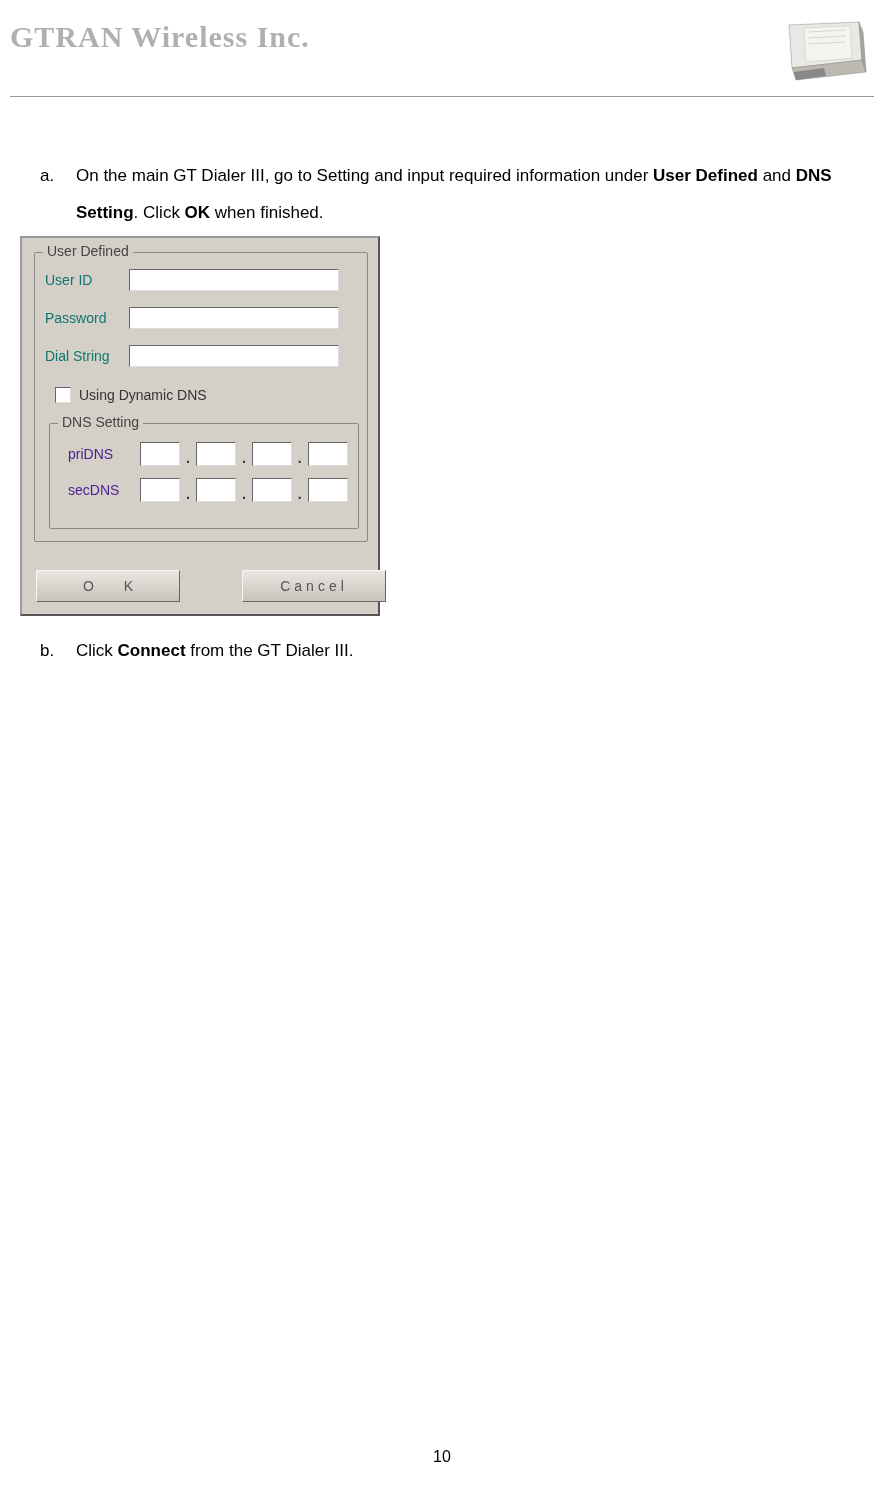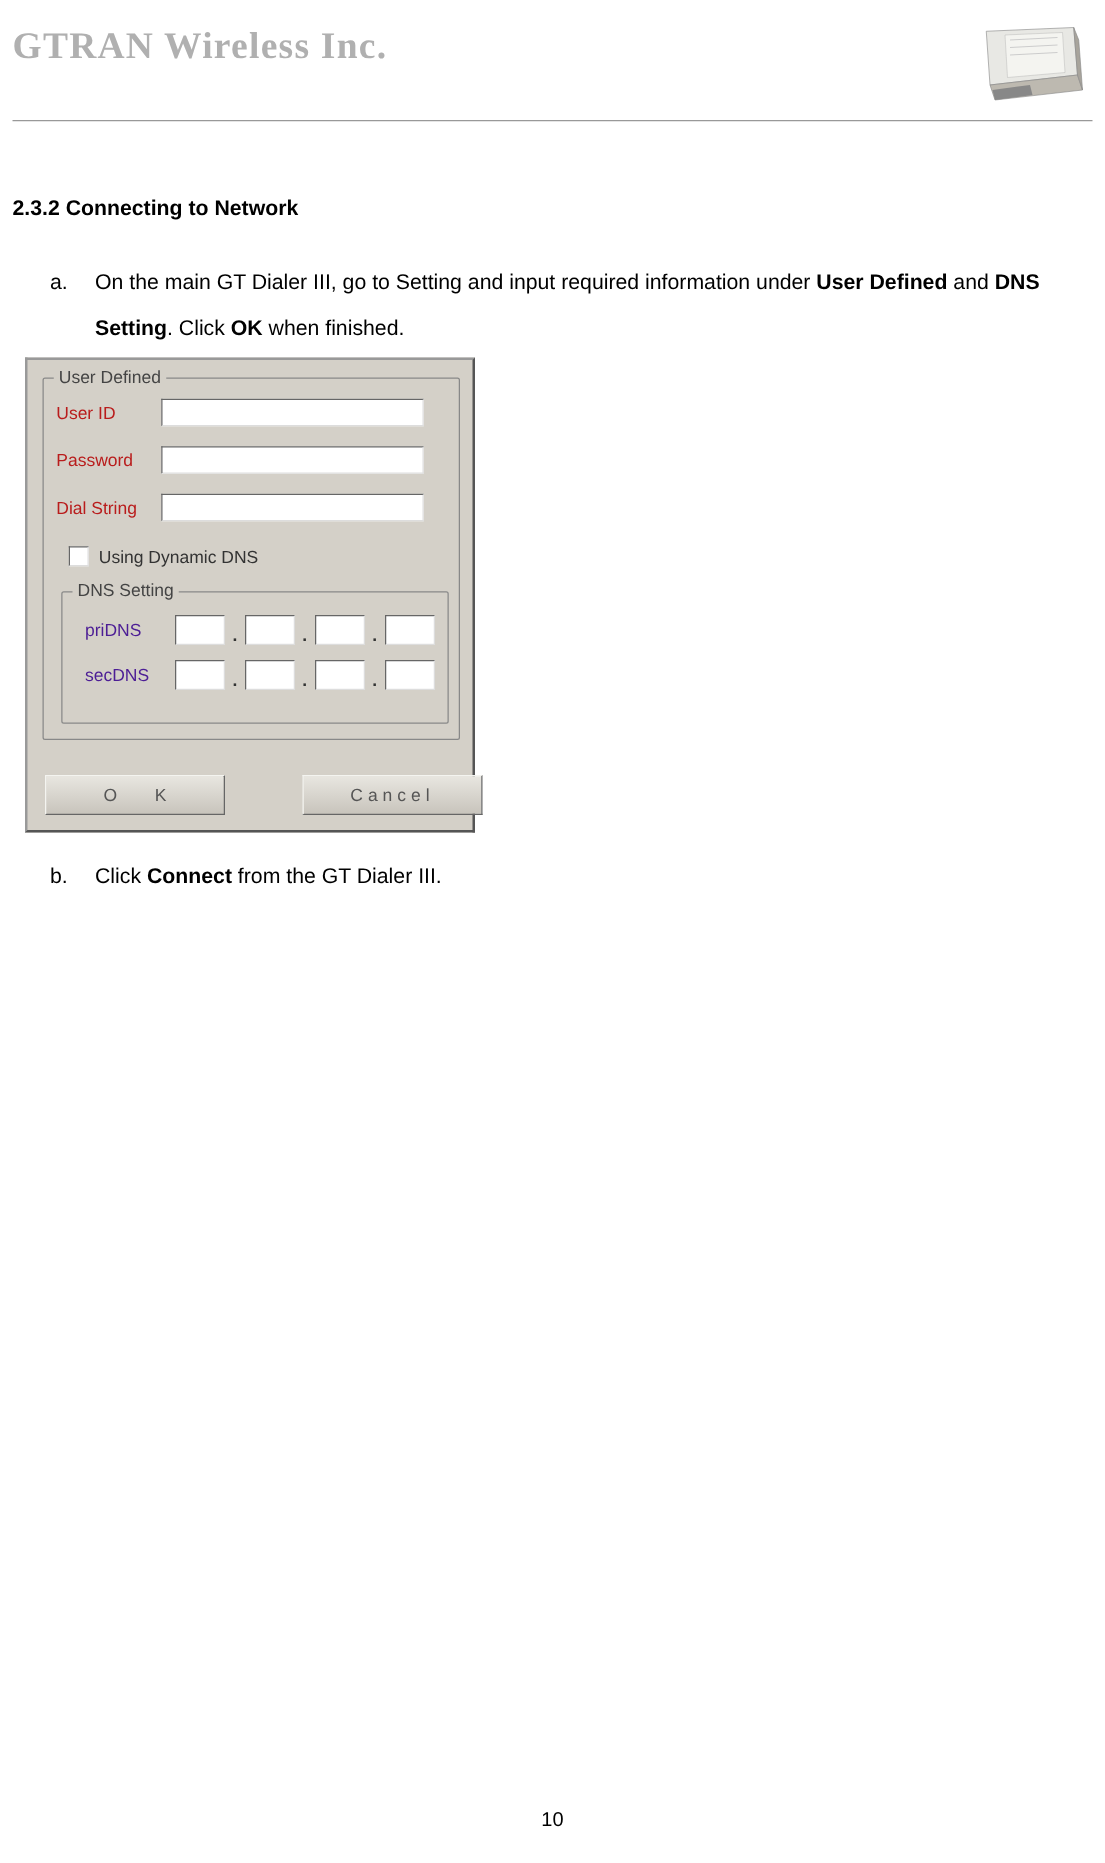--- a/index.html
+++ b/index.html
@@ -106,21 +106,21 @@
     height: 290px;
   }
   .form-row {
     position: absolute;
     left: 10px;
     display: flex;
     align-items: center;
   }
   .form-label {
     width: 84px;
-    color: #b91c1c;
+    color: #0f766e;
     font-size: 14px;
   }
   .text-input {
     width: 210px;
     height: 22px;
     background: #fff;
     border: 1px solid #888;
     border-top-color: #666;
     border-left-color: #666;
     border-right-color: #ddd;
@@ -235,21 +235,20 @@
       <line x1="44" y1="12" x2="82" y2="10" stroke="#ccc" stroke-width="0.8"></line>
       <line x1="44" y1="18" x2="82" y2="16" stroke="#ccc" stroke-width="0.8"></line>
       <line x1="44" y1="24" x2="82" y2="22" stroke="#ccc" stroke-width="0.8"></line>
       <polygon points="30,52 60,48 62,56 32,60" fill="#888"></polygon>
     </svg>
   </div>
 </div>
 <hr class="header-rule">
 
 <div class="content">
-  <div class="section-heading">2.3.2 Connecting to Network</div>
 
   <div class="step-list">
     <div class="step">
       <div class="step-marker">a.</div>
       <div class="step-text">
         <span>On the main GT Dialer III, go to Setting and input required information under </span><span class="bold">User Defined</span><span> and </span><span class="bold">DNS Setting</span><span>. Click </span><span class="bold">OK</span><span> when finished.</span>
       </div>
     </div>
   </div>
 

